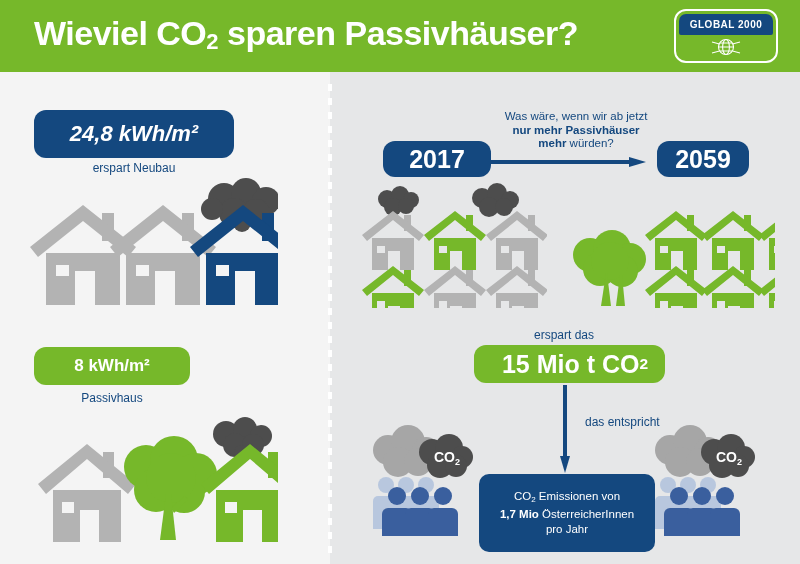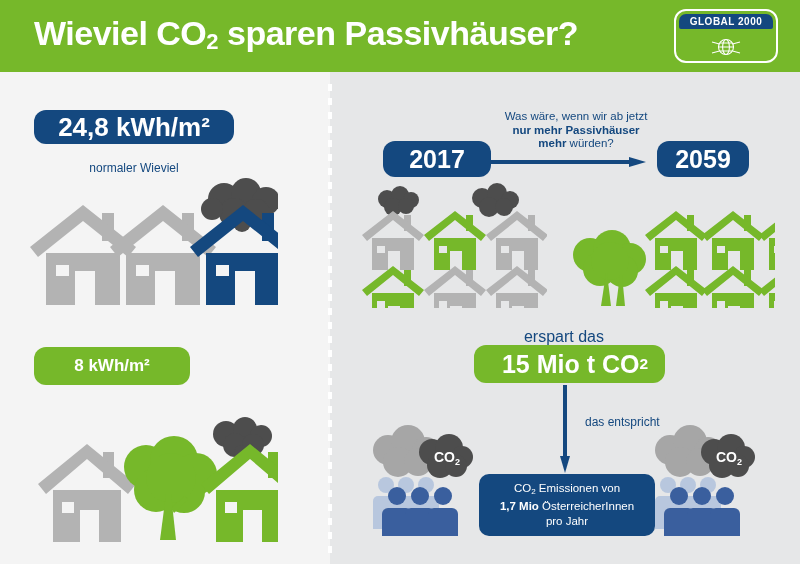--- a/index.html
+++ b/index.html
@@ -21,21 +21,21 @@
     letter-spacing:-0.5px;white-space:nowrap;
   }
   .header-title .sub{font-size:22px;vertical-align:-4px;}
 
   .logo{
     position:absolute;right:22px;top:9px;width:100px;height:50px;
     border:2px solid #ffffff;border-radius:12px;
     background:#76b82a;overflow:hidden;
   }
   .logo-band{
-    position:absolute;left:3px;top:3px;right:3px;height:15px;
+    position:absolute;left:3px;top:3px;right:3px;height:21px;
     background:#14487f;border-radius:7px 7px 2px 2px;
     display:flex;align-items:center;justify-content:center;
   }
   .logo-band span{
     color:#ffffff;font-size:10px;font-weight:bold;letter-spacing:0.5px;
   }
   .logo-globe{
     position:absolute;left:0;right:0;top:24px;height:24px;
     display:flex;align-items:center;justify-content:center;
   }
@@ -55,51 +55,51 @@
   
   .badge{
     position:absolute;border-radius:12px;
     display:flex;align-items:center;justify-content:center;
     color:#ffffff;font-weight:bold;white-space:nowrap;
   }
   .badge-blue{background:#14487f;}
   .badge-green{background:#76b82a;}
   .badge sub{font-size:0.62em;vertical-align:-0.25em;}
 
-  #badge-neubau{left:34px;top:110px;width:200px;height:34px;font-size:26px;}
+  #badge-neubau{left:34px;top:110px;width:200px;height:48px;font-size:22px;font-style:italic;}
   #badge-passiv{left:34px;top:347px;width:156px;height:38px;font-size:17px;}
   #badge-2017{left:383px;top:141px;width:108px;height:36px;font-size:25px;}
   #badge-2050{left:657px;top:141px;width:92px;height:36px;font-size:25px;}
   #badge-mio{left:474px;top:345px;width:180px;height:38px;font-size:25px;padding-left:11px;}
 
   .caption{
     position:absolute;color:#14487f;font-size:12px;text-align:center;white-space:nowrap;
   }
   #cap-neubau{left:34px;top:161px;width:200px;}
   #cap-passiv{left:34px;top:391px;width:156px;}
-  #cap-erspart{left:474px;top:328px;width:180px;font-size:16px;}
+  #cap-erspart{left:474px;top:328px;width:180px;font-size:12px;}
   #cap-entspricht{left:572px;top:415px;width:110px;text-align:left;margin-left:13px;}
 
   .question{
     position:absolute;left:478px;top:110px;width:196px;
     text-align:center;color:#14487f;font-size:11.5px;line-height:13.5px;
   }
   .question b{font-weight:bold;}
 
   
   .arrow-h{
     position:absolute;left:486px;top:157px;width:160px;height:10px;
   }
   .arrow-v{
     position:absolute;left:560px;top:385px;width:10px;height:88px;
   }
 
   
   #info-box{
-    position:absolute;left:479px;top:474px;width:176px;height:62px;
+    position:absolute;left:479px;top:474px;width:176px;height:78px;
     background:#14487f;border-radius:10px;
     color:#ffffff;font-size:11.5px;line-height:15px;text-align:center;
     display:flex;align-items:center;justify-content:center;
   }
   #info-box .inner{padding:0 8px;}
   #info-box b{font-weight:bold;}
   #info-box sub{font-size:0.7em;vertical-align:-0.22em;}
 
   
   .illu{position:absolute;text-align:right;}
@@ -142,21 +142,21 @@
     </div>
   </div>
 
   <div class="panel-left"></div>
   <div class="panel-right"></div>
   <div class="divider"></div>
 
   <div class="badge badge-blue" id="badge-neubau">
     <span>24,8 kWh/m²</span>
   </div>
-  <div class="caption" id="cap-neubau">normaler Wieviel</div>
+  <div class="caption" id="cap-neubau">erspart Neubau</div>
 
   <div class="illu" id="illu-lt">
     <svg width="250" height="135" viewBox="0 0 250 135">
 
       <g fill="#4d4d4d">
         <circle cx="196" cy="24" r="16"></circle>
           <circle cx="218" cy="18" r="15"></circle>
         <circle cx="238" cy="26" r="14"></circle>
           <circle cx="206" cy="38" r="15"></circle>
         <circle cx="228" cy="38" r="14"></circle>
@@ -186,20 +186,21 @@
         <polygon points="215,30 268,72 260,82 215,46 170,82 162,72"></polygon>
         <rect x="207" y="96" width="20" height="34" fill="#f4f4f4"></rect>
         <rect x="188" y="90" width="13" height="11" fill="#f4f4f4"></rect>
       </g>
     </svg>
   </div>
 
   <div class="badge badge-green" id="badge-passiv">
     <span>8 kWh/m²</span>
   </div>
+  <div class="caption" id="cap-passiv">Passivhaus</div>
 
   <div class="illu" id="illu-lb">
     <svg width="250" height="135" viewBox="0 0 250 135">
       <g fill="#4d4d4d">
         <circle cx="198" cy="22" r="13"></circle>
           <circle cx="217" cy="17" r="12"></circle>
         <circle cx="233" cy="24" r="11"></circle>
           <circle cx="207" cy="33" r="12"></circle>
         <circle cx="225" cy="33" r="11"></circle>
           <circle cx="214" cy="41" r="8"></circle>

